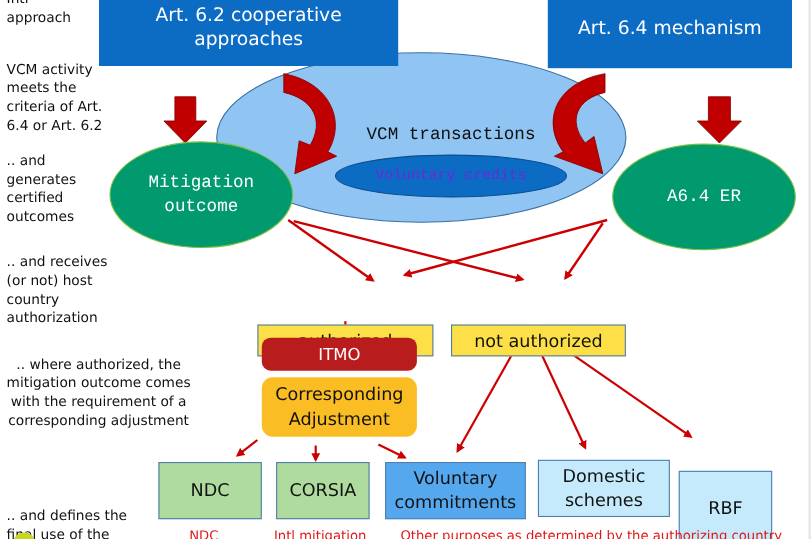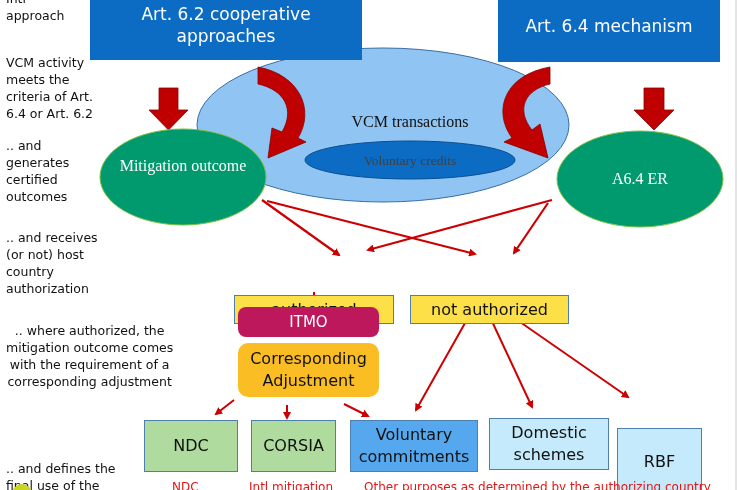--- a/index.html
+++ b/index.html
@@ -2,27 +2,27 @@
 <html><head>
 <meta charset="utf-8">
 <style>
   html, body { margin:0; padding:0; }
   body { width:738px; height:490px; position:relative; overflow:hidden; background:#ffffff; font-family:"Liberation Sans", sans-serif; }
   .edge { position:absolute; left:735px; top:0; width:2px; height:490px; background:#e4e4e4; }
   .side { position:absolute; left:6px; font-size:12.5px; line-height:17px; color:#111; font-family:"DejaVu Sans", sans-serif; }
   .box { position:absolute; display:flex; align-items:center; justify-content:center; text-align:center; box-sizing:border-box; }
   .blue-top { background:#0c6cc4; color:#fff; font-size:17px; line-height:22px; font-family:"DejaVu Sans", sans-serif; }
   .auth { background:#fde047; border:1.5px solid #4f7fb0; color:#111; font-size:16px; font-family:"DejaVu Sans", sans-serif;margin-top:34px; }
-  .itmo { background:#be185d; color:#fff; border-radius:8px; font-size:15px; font-family:"DejaVu Sans", sans-serif; }
+  .itmo { background:#b91c1c; color:#fff; border-radius:8px; font-size:15px; font-family:"DejaVu Sans", sans-serif; }
   .ca { background:#fbbd24; color:#111; border-radius:10px; font-size:16px; line-height:22px; font-family:"DejaVu Sans", sans-serif; }
   .use { border:1.5px solid #4f7fb0; color:#111; font-size:16px; line-height:22px; font-family:"DejaVu Sans", sans-serif; }
   .green-use { background:#afdb9f; }
   .blue-use { background:#56a8ee; }
   .light-use { background:#c4eafb; }
-  .ell-text { position:absolute; color:#fff; font-size:16px; line-height:22px; text-align:center; font-family:Liberation Serif, serif; }
+  .ell-text { position:absolute; color:#fff; font-size:16px; line-height:22px; text-align:center; font-family:Liberation Mono, monospace; }
   .red-note { position:absolute; color:#e21616; font-size:12px; top:480px; white-space:nowrap; font-family:"DejaVu Sans", sans-serif; }
   svg.diagram { position:absolute; left:0; top:0; }
 </style>
 </head>
 <body>
 
 <div class="edge"></div>
 
 <div class="side" style="top:-10px; white-space:pre;">Intl
 approach</div>
@@ -85,21 +85,21 @@
 </svg>
 
 <div class="box blue-top" style="left:90px; top:-10px; width:272px; height:70px;">
   <span style="padding:0 8px;">Art. 6.2 cooperative approaches</span>
 </div>
 <div class="box blue-top" style="left:498px; top:-10px; width:222px; height:72px;">
   <span>Art. 6.4 mechanism</span>
 </div>
 
 <div class="ell-text" style="left:310px; top:111px; width:200px; color:#111;">VCM transactions</div>
-<div class="ell-text" style="left:320px; top:150px; width:180px; color:#404040; font-size:13.5px;">Voluntary credits</div>
+<div class="ell-text" style="left:320px; top:150px; width:180px; color:#6d28d9; font-size:13.5px;">Voluntary credits</div>
 
 <div class="ell-text" style="left:113px; top:155px; width:140px;">Mitigation outcome</div>
 <div class="ell-text" style="left:570px; top:168px; width:140px;">A6.4 ER</div>
 
 <div class="box auth" style="left:234px; top:261px; width:160px; height:29px;">
   <span>authorized</span>
 </div>
 <div class="box auth" style="left:410px; top:261px; width:159px; height:29px;">
   <span>not authorized</span>
 </div>

